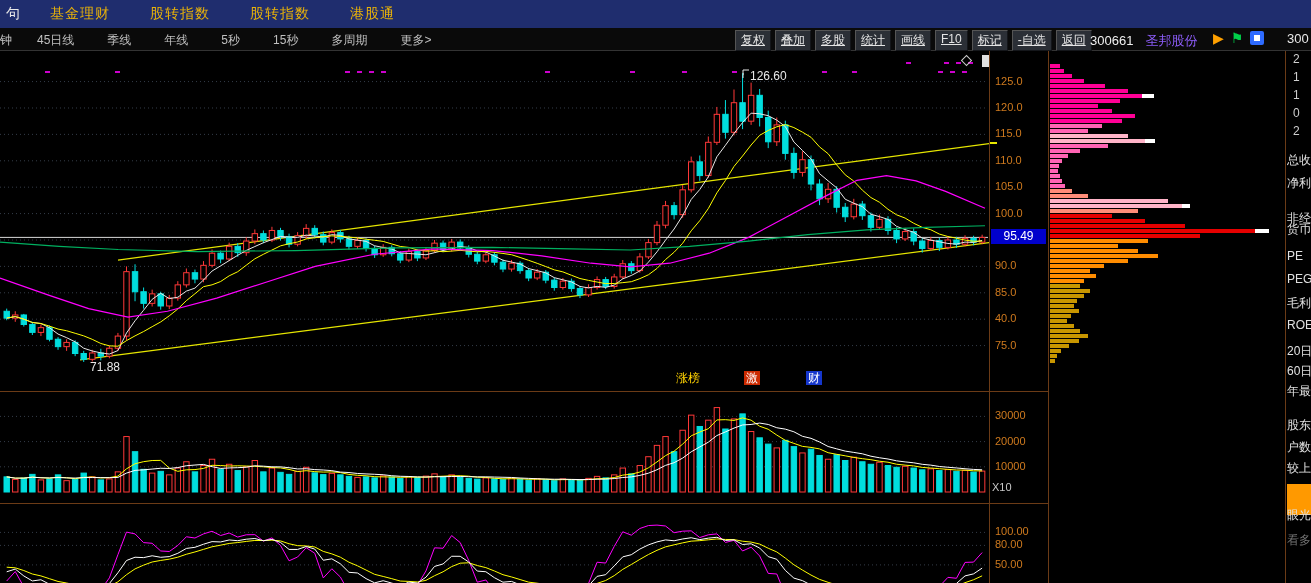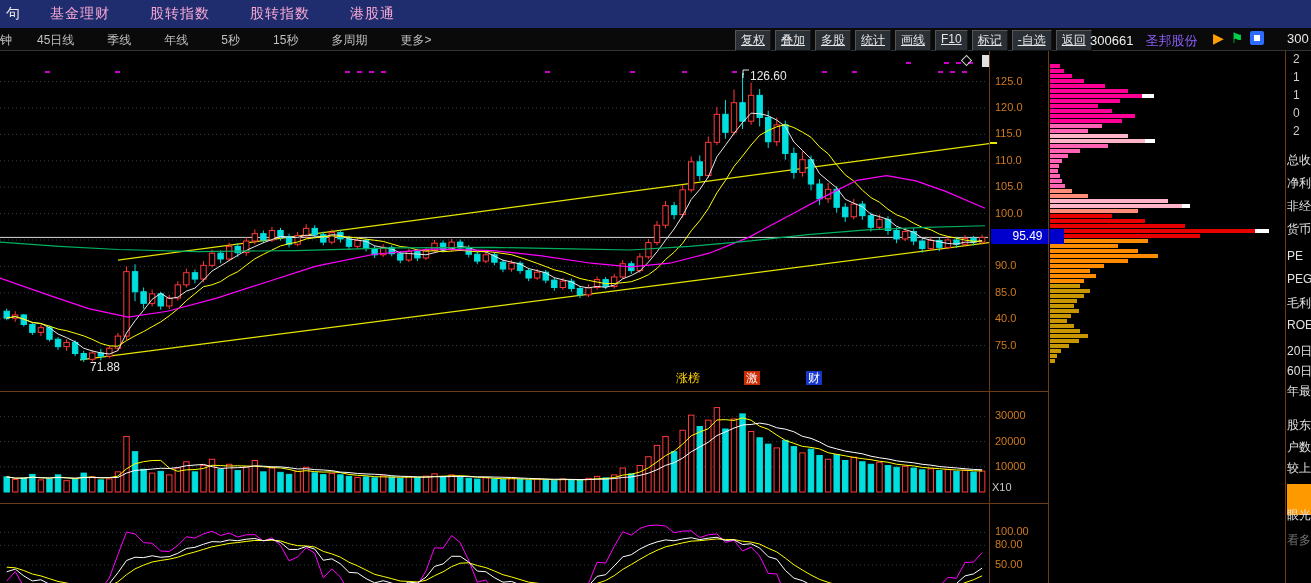--- a/index.html
+++ b/index.html
@@ -3,21 +3,21 @@
 <meta charset="utf-8">
 <style>
   html,body{margin:0;padding:0;background:#000;}
   .app{position:relative;width:1311px;height:583px;background:#000;overflow:hidden;
        font-family:"Liberation Sans",sans-serif;-webkit-font-smoothing:antialiased;}
   
   .menubar{position:absolute;left:0;top:0;width:1311px;height:28px;background:#1f2d6e;
            display:flex;align-items:center;z-index:5;}
   .menu-frag{color:#e8e8e8;font-size:14px;margin-left:6px;}
   .menu-items{display:flex;margin-left:30px;}
-  .menu-item{color:#f9a8d4;font-size:14px;margin-right:40px;cursor:default;letter-spacing:1px;}
+  .menu-item{color:#eab308;font-size:14px;margin-right:40px;cursor:default;letter-spacing:1px;}
   
   .toolbar{position:absolute;left:0;top:28px;width:1311px;height:22px;background:#0a0a0a;
            border-bottom:1px solid #333;z-index:5;}
   .tb-frag{position:absolute;left:0;top:4px;color:#c8c8c8;font-size:12px;}
   .tb-left{position:absolute;left:20px;top:4px;display:flex;}
   .tb-item{color:#c0c0c0;font-size:12px;margin-right:16px;margin-left:17px;}
   .tb-right{position:absolute;left:735px;top:2px;display:flex;}
   .tb-btn{color:#e5e5e5;font-size:12px;background:#2b2f36;border:1px solid #14161a;
           border-top-color:#555;border-left-color:#555;padding:1px 5px;margin-right:4px;text-decoration:underline;}
   .symbol-title{position:absolute;left:1053px;top:4px;font-size:13px;white-space:nowrap;}
@@ -26,21 +26,21 @@
   .tb-icons{position:absolute;left:1213px;top:2px;display:flex;align-items:center;}
   .tb-icon{font-size:14px;margin-right:7px;line-height:16px;}
   .panel-chip{width:14px;height:14px;background:#2e6bff;border-radius:2px;position:relative;}
   .panel-chip::after{content:"";position:absolute;left:4px;top:4px;width:6px;height:6px;background:#fff;}
   
   .sep-h{position:absolute;height:1px;background:#6b3b16;}
   .sep-v{position:absolute;width:1px;background:#6b3b16;}
   
   .axis-label{position:absolute;color:#cf7a1e;font-size:11px;white-space:nowrap;}
   .axis-unit{position:absolute;left:992px;top:481px;color:#c8c8c8;font-size:11px;}
-  .price-tag{position:absolute;left:991px;top:229px;width:73px;height:15px;background:#0000cc;
+  .price-tag{position:absolute;left:991px;top:229px;width:55px;height:15px;background:#0000cc;
              color:#fff;font-size:12px;text-align:center;line-height:15px;}
   .axis-tick{position:absolute;left:990px;top:142px;width:7px;height:2px;background:#e8e800;}
   
   .cbtn{position:absolute;top:0;font-size:12px;line-height:14px;}
   .cbtn.plain{color:#ffd200;}
   .cbtn.red{background:#cc2a00;color:#fff;padding:0 2px;}
   .cbtn.blue{background:#1536cc;color:#fff;padding:0 2px;}
   
   #right-edge{position:absolute;left:1287px;top:0;width:24px;height:583px;overflow:hidden;z-index:6;}
   .re-item{position:absolute;left:0;font-size:12px;color:#e0e0e0;white-space:nowrap;}
@@ -601,21 +601,21 @@
 
   <div id="right-edge">
       <div class="re-header">300</div>
       <div class="re-digit" style="top: 52px;">2</div>
       <div class="re-digit" style="top: 70px;">1</div>
       <div class="re-digit" style="top: 88px;">1</div>
       <div class="re-digit" style="top: 106px;">0</div>
       <div class="re-digit" style="top: 124px;">2</div>
       <div class="re-item" style="top: 152px;">总收</div>
       <div class="re-item" style="top: 175px;">净利</div>
-      <div class="re-item" style="top: 198px; text-align: right;">非经</div>
+      <div class="re-item" style="top: 210px; text-align: right;">非经</div>
       <div class="re-item" style="top: 221px;">货币</div>
       <div class="re-item" style="top: 249px;">PE</div>
       <div class="re-item" style="top: 272px;">PEG</div>
       <div class="re-item" style="top: 295px;">毛利</div>
       <div class="re-item" style="top: 318px;">ROE</div>
       <div class="re-item" style="top: 343px;">20日</div>
       <div class="re-item" style="top: 363px;">60日</div>
       <div class="re-item" style="top: 383px;">年最</div>
       <div class="re-item" style="top: 417px;">股东</div>
       <div class="re-item" style="top: 439px;">户数</div>

